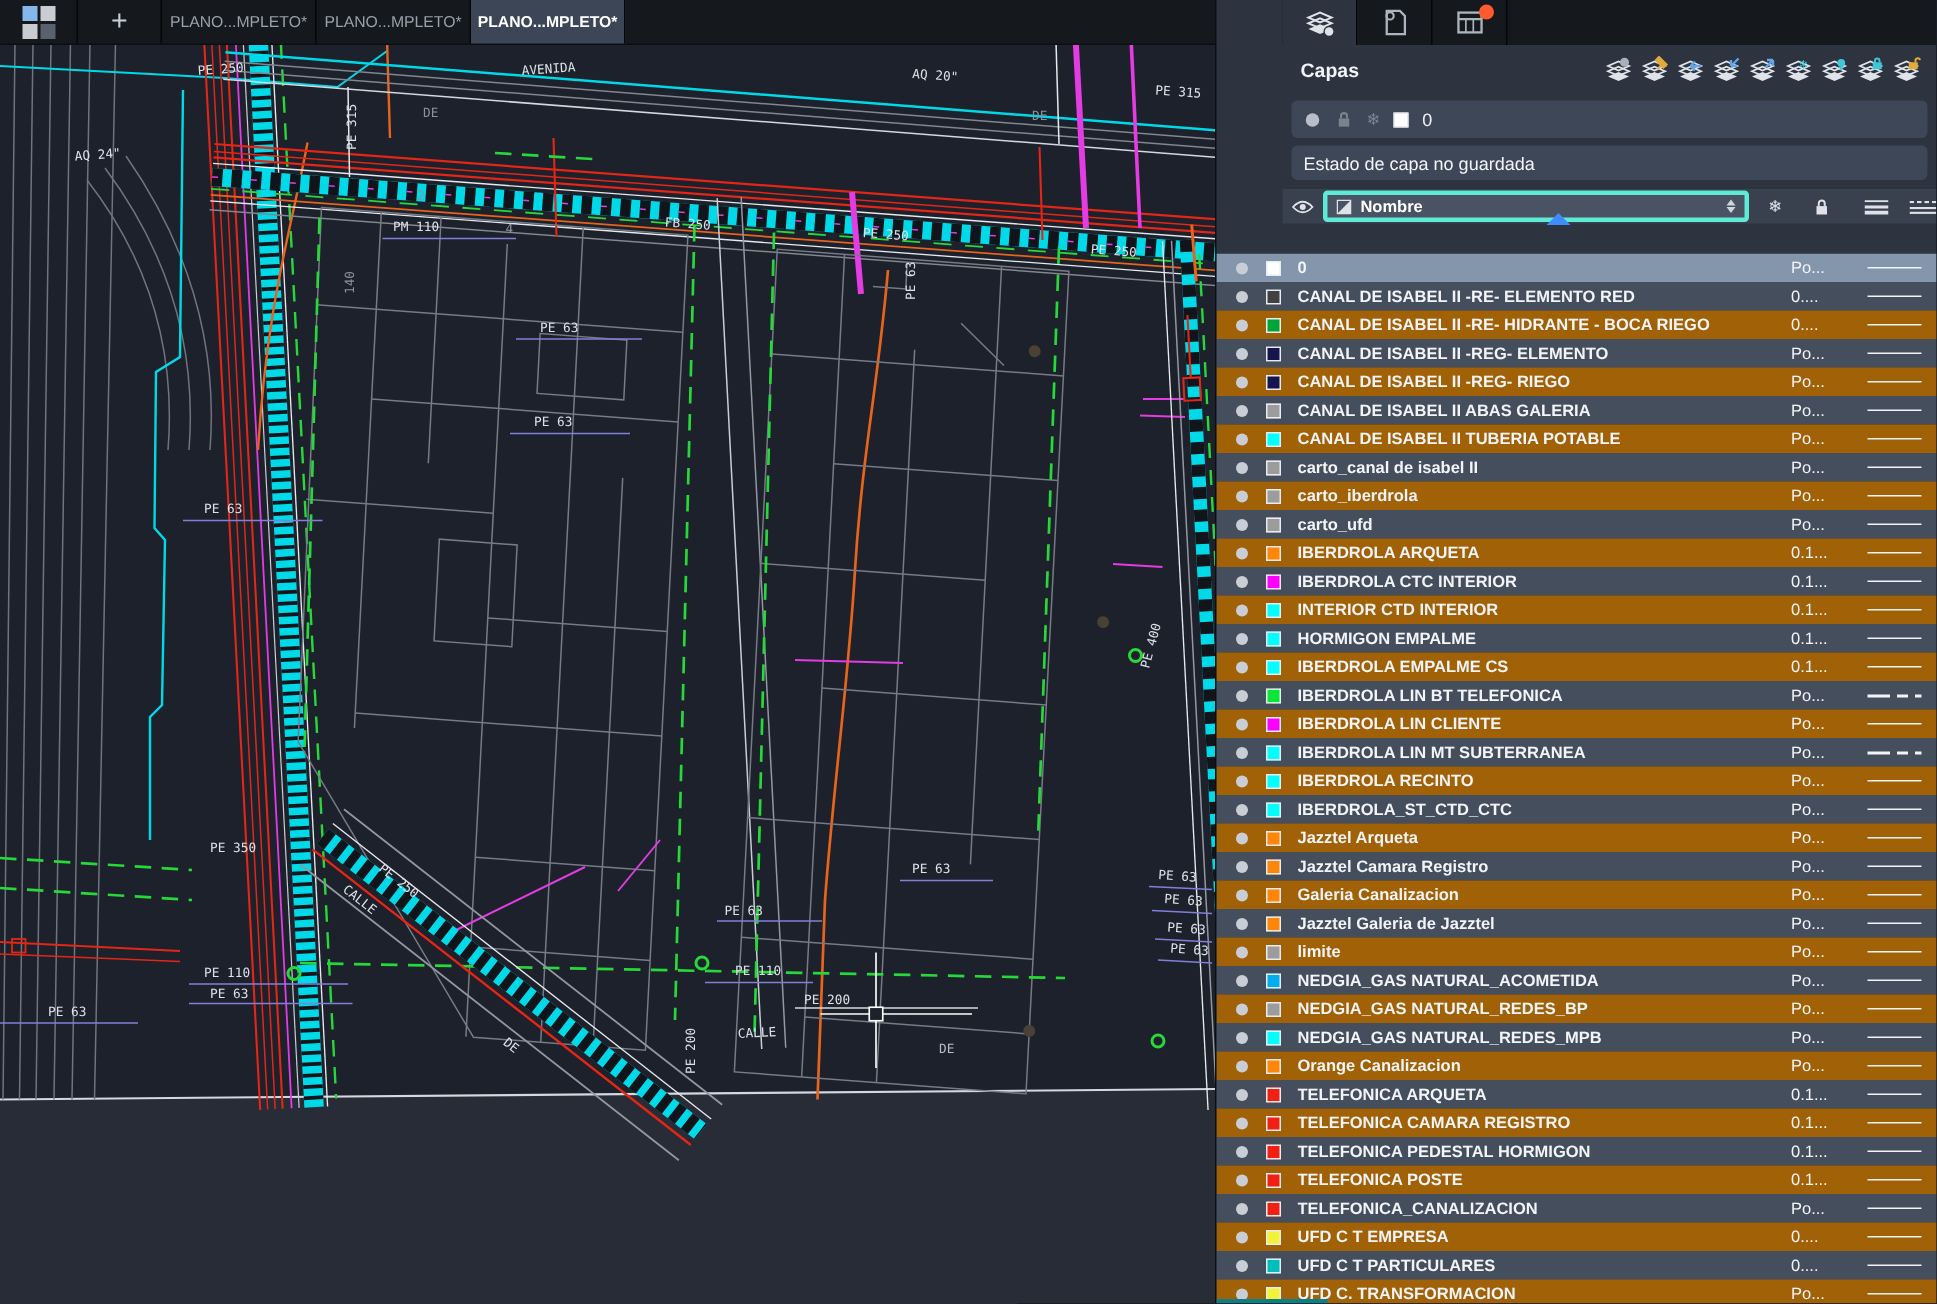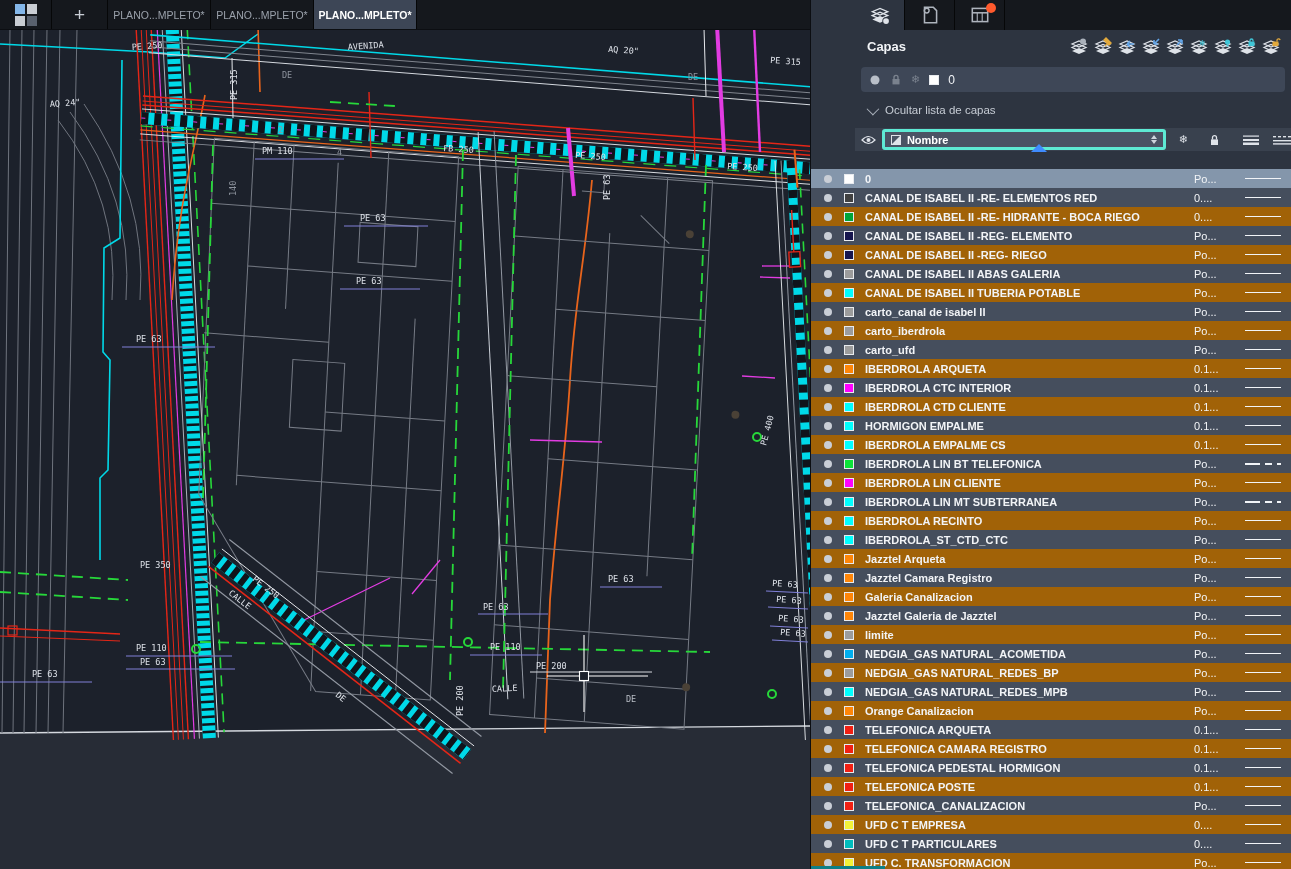--- a/index.html
+++ b/index.html
@@ -434,25 +434,24 @@
             <path d="M4,6 v-1.6 a2,2 0 0 1 4,0 V6" stroke="#7a828e" fill="none" stroke-width="1.4"></path>
           </svg>
         </span>
       <span class="mini" style="color:#7a828e;font-size:11px">❄</span>
       <span class="mini">
         <span class="swatch" style="background:#ffffff"></span>
         </span>
       <span>0</span>
     </div>
 
-
-    <div class="toggle-row">
-      <span class="chev"></span>
-      <span>Ocultar lista de capas</span>
+    <div class="bar statebar">
+      <span>Estado de capa no guardada</span>
     </div>
+
 
     <div class="thead">
       <div class="th-eye">
         <svg width="15" height="10" viewBox="0 0 15 10">
           <path d="M1,5 Q7.5,-2 14,5 Q7.5,12 1,5 Z" fill="none" stroke="#dfe3e9" stroke-width="1.2"></path>
           <circle cx="7.5" cy="5" r="2" fill="#dfe3e9"></circle>
         </svg>
       </div>
       <div class="th-name">
         <svg width="10" height="10" viewBox="0 0 10 10">
@@ -501,21 +500,21 @@
           <span class="swatch" style="background: rgb(255, 255, 255);"></span>
           <span class="lname">0</span>
           <span class="lw">Po...</span>
           <span class="ltwrap">
             <i class="ltline"></i>
           </span>
         </div>
         <div class="lrow">
           <span class="dot"></span>
           <span class="swatch" style="background: rgb(65, 65, 65);"></span>
-          <span class="lname">CANAL DE ISABEL II -RE- ELEMENTOS RED</span>
+          <span class="lname">CANAL DE ISABEL II -RE- ELEMENTO RED</span>
           <span class="lw">0....</span>
           <span class="ltwrap">
             <i class="ltline"></i>
           </span>
         </div>
         <div class="lrow">
           <span class="dot"></span>
           <span class="swatch" style="background: rgb(0, 165, 58);"></span>
           <span class="lname">CANAL DE ISABEL II -RE- HIDRANTE - BOCA RIEGO</span>
           <span class="lw">0....</span>
@@ -600,21 +599,21 @@
           <span class="swatch" style="background: rgb(255, 0, 255);"></span>
           <span class="lname">IBERDROLA CTC INTERIOR</span>
           <span class="lw">0.1...</span>
           <span class="ltwrap">
             <i class="ltline"></i>
           </span>
         </div>
         <div class="lrow">
           <span class="dot"></span>
           <span class="swatch" style="background: rgb(0, 255, 255);"></span>
-          <span class="lname">IBERDROLA CTD CLIENTE</span>
+          <span class="lname">INTERIOR CTD INTERIOR</span>
           <span class="lw">0.1...</span>
           <span class="ltwrap">
             <i class="ltline"></i>
           </span>
         </div>
         <div class="lrow">
           <span class="dot"></span>
           <span class="swatch" style="background: rgb(0, 255, 255);"></span>
           <span class="lname">HORMIGON EMPALME</span>
           <span class="lw">0.1...</span>

